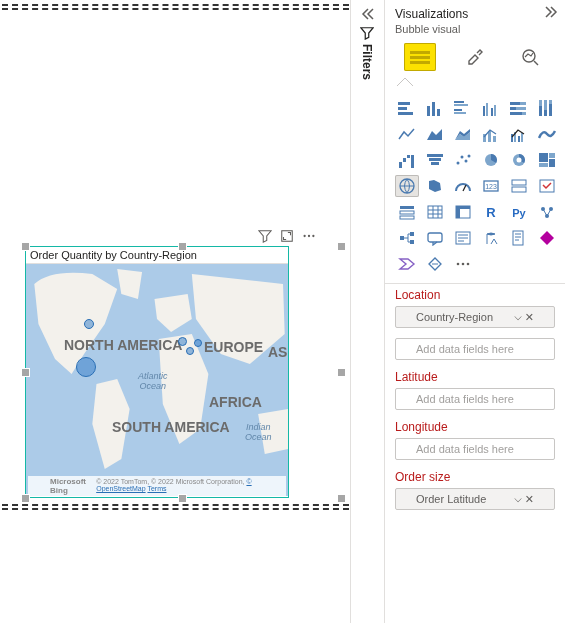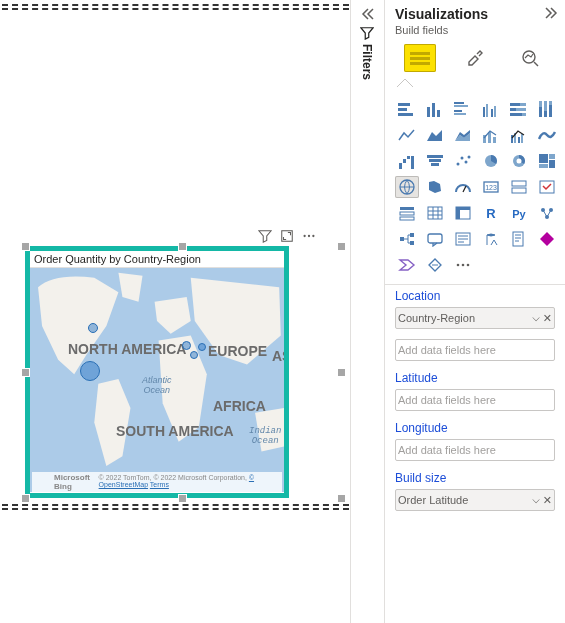--- a/index.html
+++ b/index.html
@@ -62,21 +62,21 @@
     color: #605e5c;
   }
   .vh-icon { width: 14px; height: 14px; cursor: pointer; }
 
   .map-visual {
     position: absolute;
     left: 25px;
     top: 246px;
     width: 264px;
     height: 252px;
-    border: 5px solid #14b8a6;
+    border: 1px solid #14b8a6;
     background: #fff;
   }
   .map-title {
     font-size: 11px;
     color: #252423;
     padding: 2px 4px;
     background: #fff;
     border-bottom: 1px solid #e1dfdd;
   }
   .map-body {
@@ -178,22 +178,22 @@
     background: #fff;
     overflow: hidden;
   }
   .viz-header {
     display: flex;
     align-items: center;
     justify-content: space-between;
     padding: 6px 6px 2px 10px;
   }
   .viz-header h3 {
-    font-size: 14px;
-    font-weight: 700;
+    font-size: 12px;
+    font-weight: 400;
   }
   .build-label {
     font-size: 11px;
     color: #605e5c;
     padding: 0 0 4px 10px;
   }
   .tab-icons {
     display: flex;
     justify-content: space-around;
     padding: 4px 8px 6px 8px;
@@ -229,33 +229,33 @@
     border-radius: 2px;
   }
   .gal-icon.active { background: #e6e4e1; box-shadow: inset 0 0 0 1px #bdbbb8; }
   .gal-icon svg { display: block; }
 
   
   .wells { padding: 4px 10px; }
   .well { margin-bottom: 10px; }
   .well-label {
     font-size: 12px;
-    color: #1d4ed8;
+    color: #b91c1c;
     margin-bottom: 4px;
   }
   .well-box {
     height: 22px;
     border: 1px solid #c8c6c4;
     border-radius: 2px;
     background: #f3f2f1;
     font-size: 11px;
     color: #605e5c;
     display: flex;
     align-items: center;
-    padding: 0 2px;
+    padding: 0 20px;
     justify-content: space-between;
   }
   .well-box.filled {
     background: #f3f2f1;
   }
   .well-box.placeholder { color: #a19f9d; font-style: normal; background:#fff;}
   .well-ctrls { display: flex; gap: 3px; align-items: center; }
   .chev { font-size: 10px; color: #605e5c; cursor: pointer; }
   .xbtn { font-size: 11px; color: #605e5c; cursor: pointer; }
 </style>
@@ -307,21 +307,21 @@
 
         <path d="M280 150 L316 145 L316 185 L288 190 Z" fill="#f3f1ec"></path>
       </svg>
       <div class="continent-label" style="left:38px;top:73px;">NORTH AMERICA</div>
       <div class="continent-label" style="left:86px;top:155px;">SOUTH AMERICA</div>
       <div class="continent-label" style="left:178px;top:75px;">EUROPE</div>
       <div class="continent-label" style="left:183px;top:130px;">AFRICA</div>
       <div class="continent-label" style="left:242px;top:72px;margin-top:8px;">ASIA</div>
       <div class="continent-label" style="left:288px;top:163px;">SOUTH</div>
       <div class="ocean-label" style="left:112px;top:107px;">Atlantic<br>Ocean</div>
-      <div class="ocean-label" style="left:219px;top:158px;font-family:Liberation Mono, monospace;">Indian<br>Ocean</div>
+      <div class="ocean-label" style="left:219px;top:158px;">Indian<br>Ocean</div>
 
       <div class="bubble" style="left:50px;top:93px;width:20px;height:20px"></div>
       <div class="bubble" style="left:58px;top:55px;width:10px;height:10px"></div>
       <div class="bubble" style="left:152px;top:73px;width:9px;height:9px"></div>
       <div class="bubble" style="left:160px;top:83px;width:8px;height:8px"></div>
       <div class="bubble" style="left:168px;top:75px;width:8px;height:8px"></div>
       <div class="bubble" style="left:293px;top:165px;width:9px;height:9px"></div>
 
       <div class="credits">
         <span class="bing-logo">Microsoft Bing</span>
@@ -360,21 +360,21 @@
 
 <div class="viz-pane">
   <div class="viz-header">
     <h3>Visualizations</h3>
     <span>
       <svg width="14" height="12" viewBox="0 0 14 12">
           <path d="M1 1 L6 6 L1 11 M6 1 L11 6 L6 11" fill="none" stroke="#605e5c" stroke-width="1.5"></path>
         </svg>
     </span>
   </div>
-  <div class="build-label">Build fields</div>
+  <div class="build-label">Bubble visual</div>
 
   <div class="tab-icons">
     <div class="tab-icon selected">
       <svg width="22" height="18" viewBox="0 0 22 18">
           <rect x="1" y="3" width="20" height="3" fill="#c2a900"></rect>
           <rect x="1" y="8" width="20" height="3" fill="#c2a900"></rect>
           <rect x="1" y="13" width="20" height="3" fill="#c2a900"></rect>
         </svg>
     </div>
     <div class="tab-icon">
@@ -689,21 +689,21 @@
         <span>Add data fields here</span>
       </div>
     </div>
     <div class="well">
       <div class="well-label">Longitude</div>
       <div class="well-box placeholder">
         <span>Add data fields here</span>
       </div>
     </div>
     <div class="well">
-      <div class="well-label">Build size</div>
+      <div class="well-label">Order size</div>
       <div class="well-box filled">
         <span>Order Latitude</span>
         <span class="well-ctrls">
           <span class="chev">⌵</span>
           <span class="xbtn">✕</span>
         </span>
       </div>
     </div>
   </div>
 </div>

